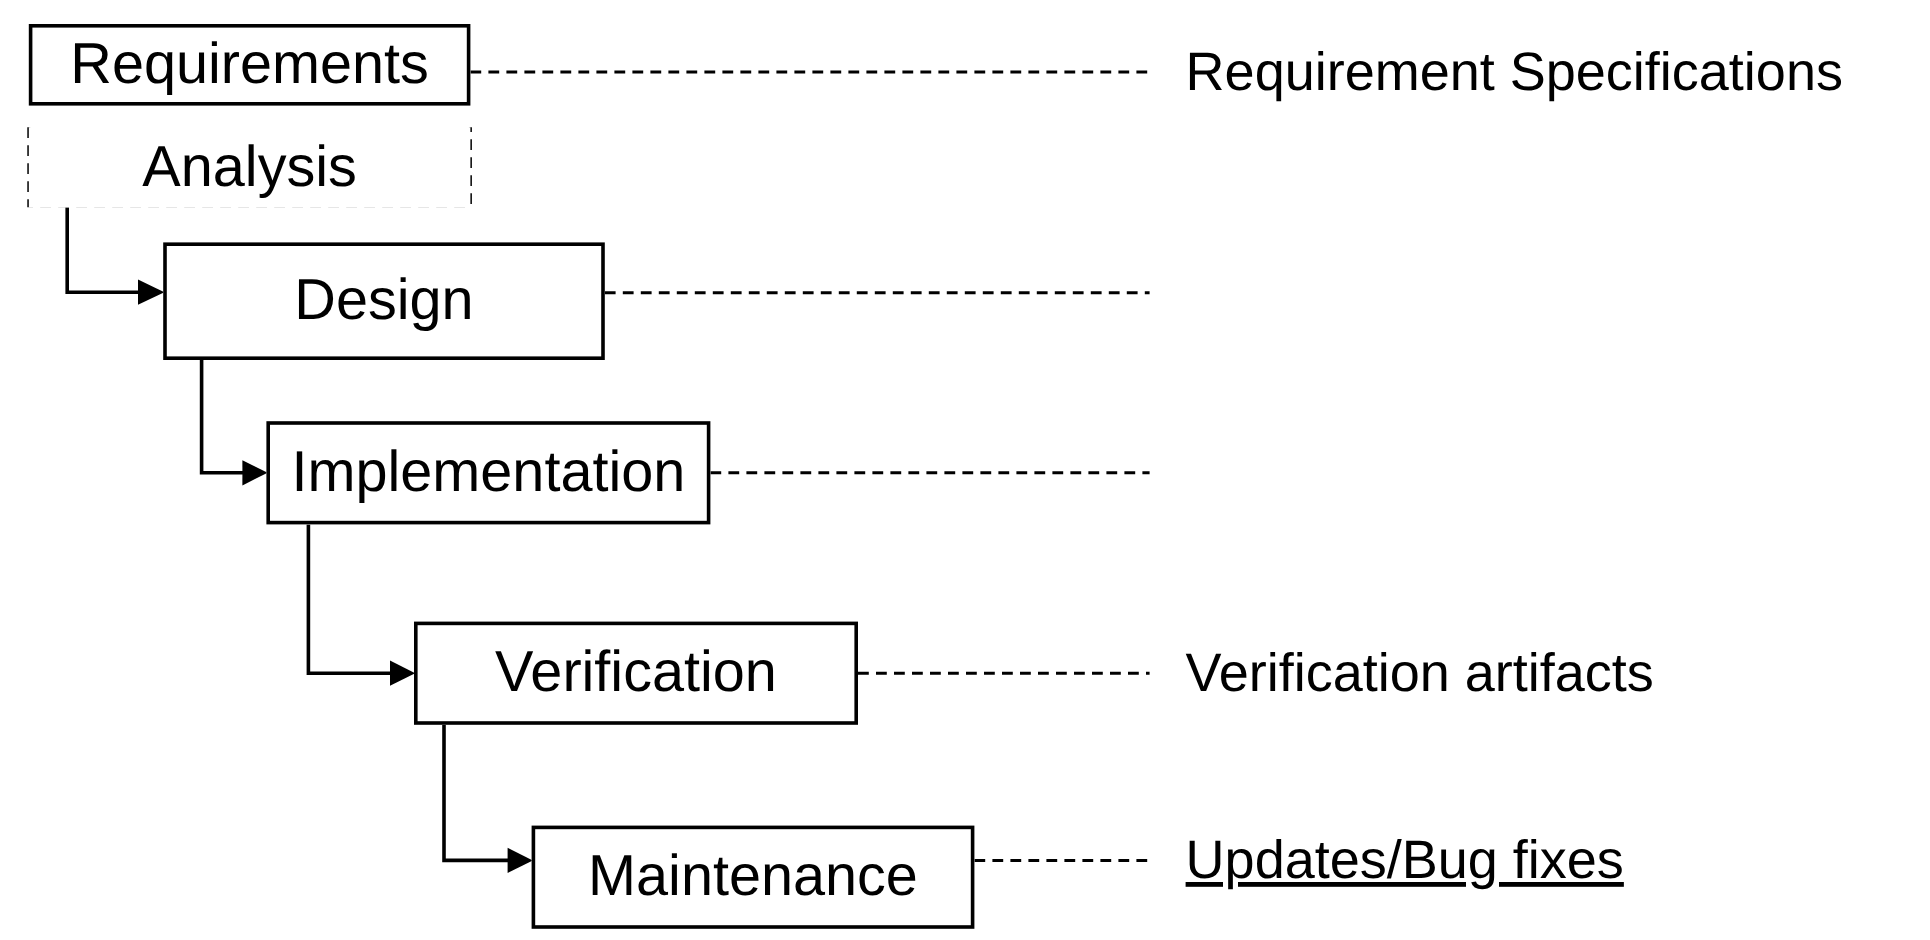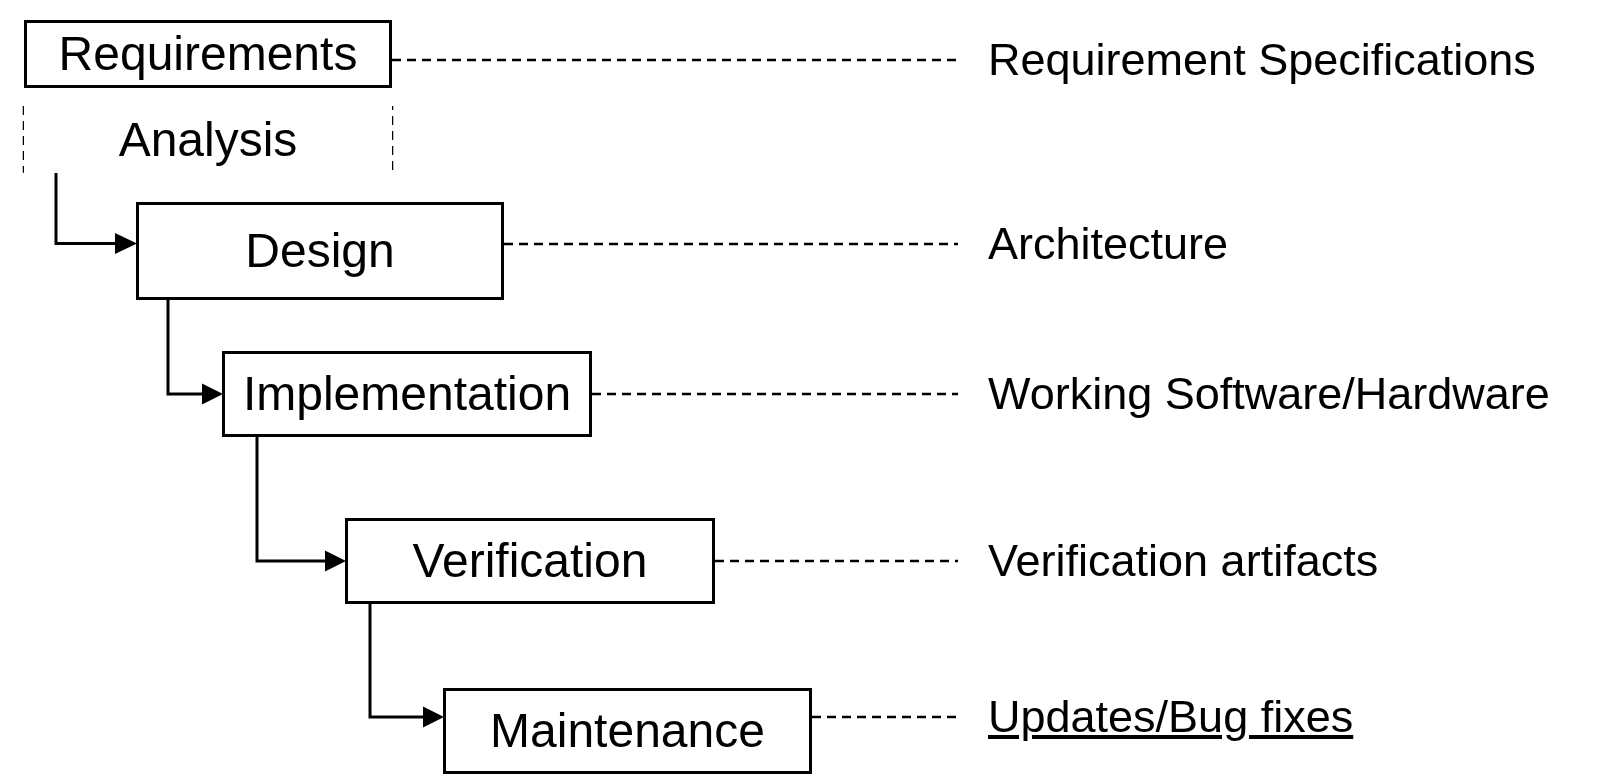--- a/index.html
+++ b/index.html
@@ -105,21 +105,19 @@
   <div class="stage-box solid box-verification">
     <span>Verification</span>
   </div>
 
   <div class="stage-box solid box-maintenance">
     <span>Maintenance</span>
   </div>
 
   <div class="artifact-label artifact-requirements">Requirement Specifications</div>
 
-  <div class="artifact-label artifact-design">Architecture</div>
 
-  <div class="artifact-label artifact-implementation">Working Software/Hardware</div>
 
   <div class="artifact-label artifact-verification">Verification artifacts</div>
 
   <div class="artifact-label artifact-maintenance">Updates/Bug fixes</div>
 
 </div>
 
 </body></html>

